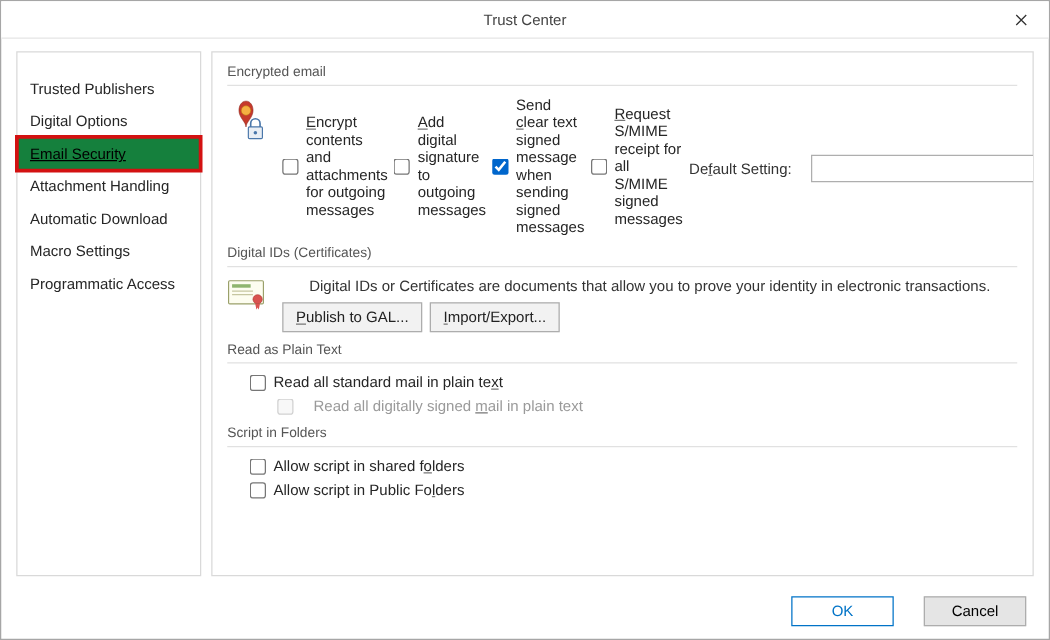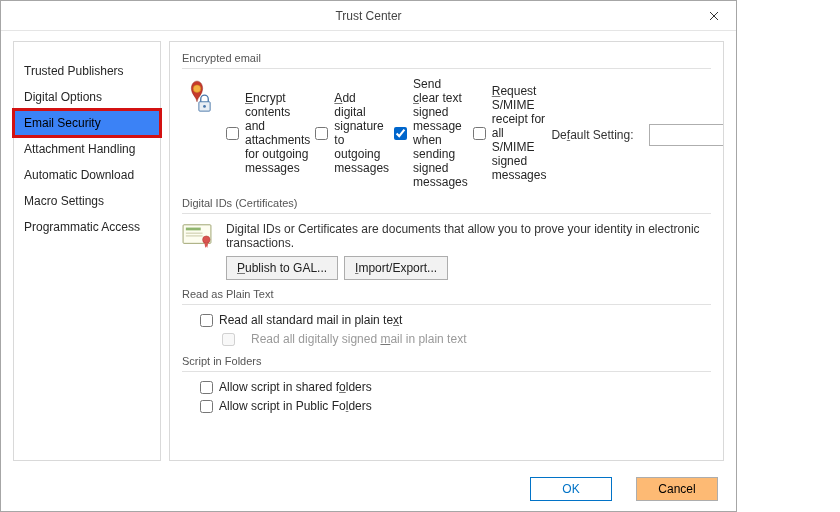--- a/index.html
+++ b/index.html
@@ -1,25 +1,25 @@
 <!DOCTYPE html>
 <html><head>
 <meta charset="utf-8">
 <style>
   * { box-sizing: border-box; }
   html,body { margin:0; padding:0; font-family: "Segoe UI", Tahoma, sans-serif; font-size:12px; color:#333; background:#fff; }
-  .window { width:737px; height:512px; border:1px solid #a6a6a6; display:flex; flex-direction:column; background:#fff; position:relative; }
+  .window { width:840px; height:512px; border:1px solid #a6a6a6; display:flex; flex-direction:column; background:#fff; position:relative; }
   .titlebar { height:30px; display:flex; align-items:center; justify-content:center; position:relative; border-bottom:1px solid #e5e5e5; background:#fff; }
   .titlebar .title { font-size:12px; color:#444; }
   .titlebar .close { position:absolute; right:0; top:0; width:45px; height:30px; display:flex; align-items:center; justify-content:center; cursor:pointer; }
   .titlebar .close svg { width:10px; height:10px; stroke:#333; stroke-width:1; }
   .body { flex:1; display:flex; padding:10px 12px 6px 12px; gap:8px; overflow:hidden; }
   .sidebar { width:148px; border:1px solid #d9d9d9; padding:16px 0; }
   .side-item { padding:6px 10px; cursor:pointer; color:#262626; }
-  .side-item.selected { background:#3b82f6; color:#000; }
+  .side-item.selected { background:#15803d; color:#000;text-decoration:underline; }
   .hl-red { outline:3px solid #d31111; outline-offset:-1px; }
   .main { flex:1; border:1px solid #d9d9d9; padding:6px 12px 12px 12px; overflow:auto; }
   .section-title { color:#555; font-size:11px; padding:4px 0 4px 0; border-bottom:1px solid #e1e1e1; margin-bottom:8px; margin-top:4px; }
   .section-title.first { margin-top:0; }
   .enc-row { display:flex; gap:14px; }
   .ribbon-icon { width:32px; padding-top:2px; }
   .opts { flex:1; display:flex; flex-direction:row; gap:5px; }
   .chk { display:flex; align-items:center; gap:6px; }
   .chk input[type=checkbox] { margin:0; width:13px; height:13px; accent-color:#0066cc; }
   .chk label { color:#262626; }
@@ -32,21 +32,21 @@
   .btn { height:24px; padding:0 10px; border:1px solid #adadad; background:#f2f2f2; cursor:pointer; display:inline-flex; align-items:center; color:#222; font-family:inherit; font-size:12px; }
   .btn-row { display:flex; gap:6px; margin-top:2px; }
   .digid-row { display:flex; gap:12px; }
   .cert-icon { width:32px; }
   .digid-text { flex:1; }
   .indent { margin-left:18px; }
   .indent .chk { margin-bottom:5px; }
   .indent2 { margin-left:40px;gap:16px; }
   .footer { height:44px; display:flex; align-items:center; justify-content:flex-end; gap:24px; padding:0 18px; }
   .btn-ok { width:82px; height:24px; border:1px solid #0173c7; color:#0173c7; background:#fff; cursor:pointer; font-family:inherit; font-size:12px; }
-  .btn-cancel { width:82px; height:24px; border:1px solid #adadad; background:#fdba74; cursor:pointer; font-family:inherit; font-size:12px; }
+  .btn-cancel { width:82px; height:24px; border:1px solid #adadad; background:#e5e5e5; cursor:pointer; font-family:inherit; font-size:12px; }
 </style>
 </head>
 <body>
 
 <div class="window">
   <div class="titlebar">
     <span class="title">Trust Center</span>
     <div class="close">
       <svg viewBox="0 0 10 10">
           <path d="M1 1 L9 9 M9 1 L1 9" fill="none"></path>
@@ -114,21 +114,21 @@
           <svg viewBox="0 0 32 28" width="30" height="26">
             <rect x="1" y="3" width="30" height="20" rx="1" fill="#fdfdf0" stroke="#9aa06a" stroke-width="1"></rect>
             <rect x="4" y="6" width="16" height="3" fill="#8fb56f"></rect>
             <line x1="4" y1="12" x2="22" y2="12" stroke="#c6c6a0" stroke-width="1"></line>
             <line x1="4" y1="15" x2="22" y2="15" stroke="#c6c6a0" stroke-width="1"></line>
             <circle cx="26" cy="19" r="4" fill="#d9534f" stroke="#a8302b" stroke-width="0.5"></circle>
             <path d="M24 23 l1 5 l1 -2 l1 2 l1 -5" fill="#d9534f"></path>
           </svg>
         </div>
         <div class="digid-text">
-          <div style="margin-bottom:6px;">Digital IDs or Certificates are documents that allow you to prove your identity in electronic transactions.</div>
+          <div style="margin-bottom:6px;text-align:center;">Digital IDs or Certificates are documents that allow you to prove your identity in electronic transactions.</div>
           <div class="btn-row">
             <button class="btn"><span class="u">P</span>ublish to GAL...</button>
             <button class="btn"><span class="u">I</span>mport/Export...</button>
           </div>
         </div>
       </div>
 
       <div class="section-title">Read as Plain Text</div>
       <div class="indent">
         <div class="chk">

